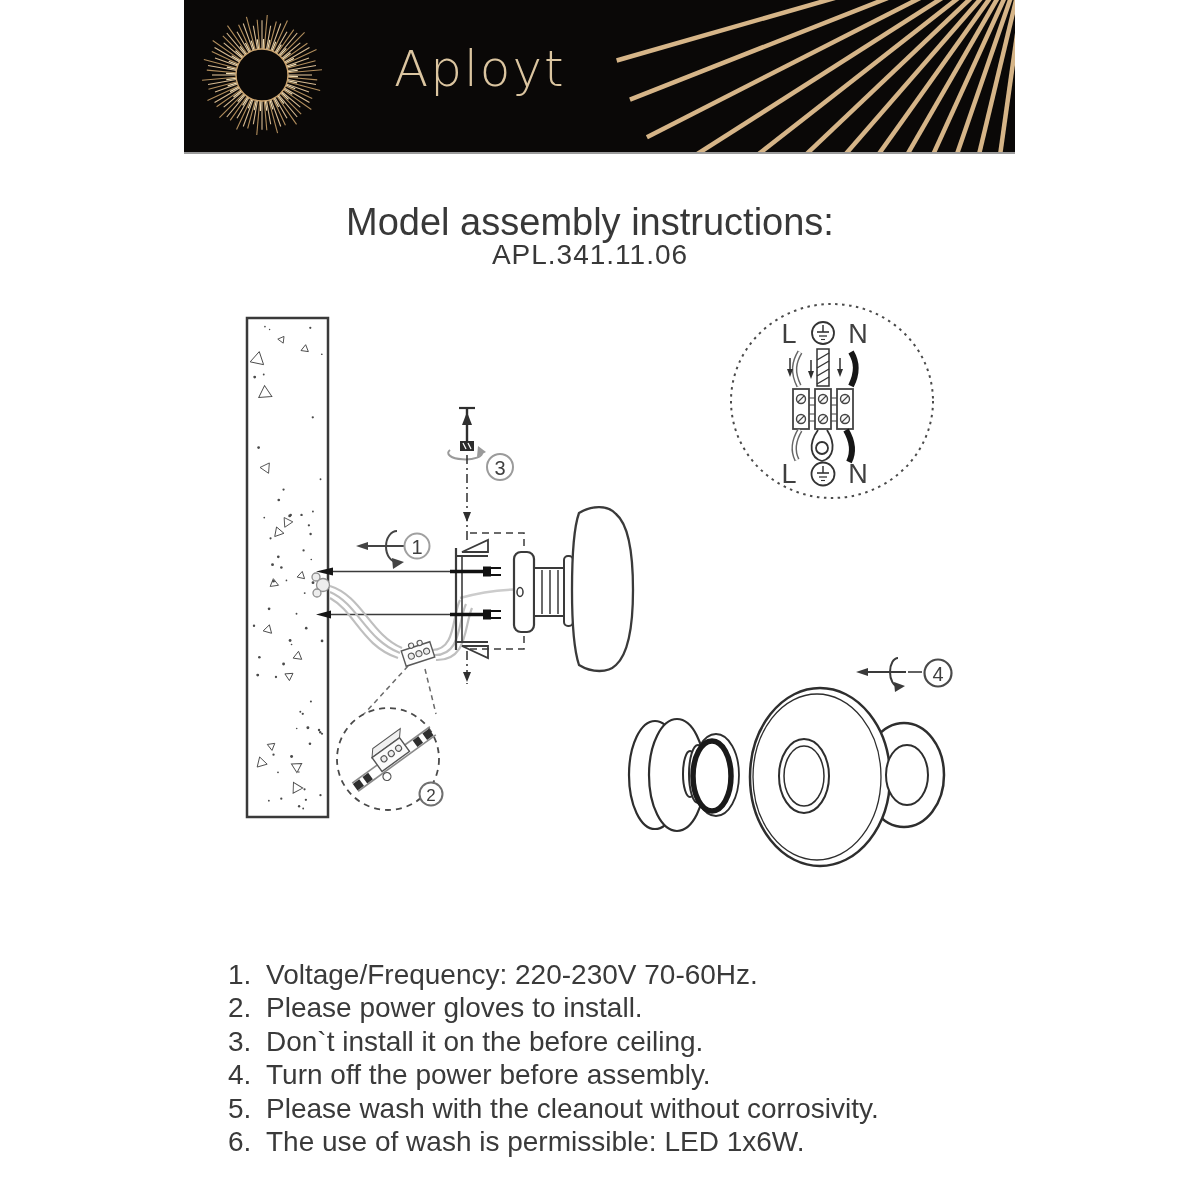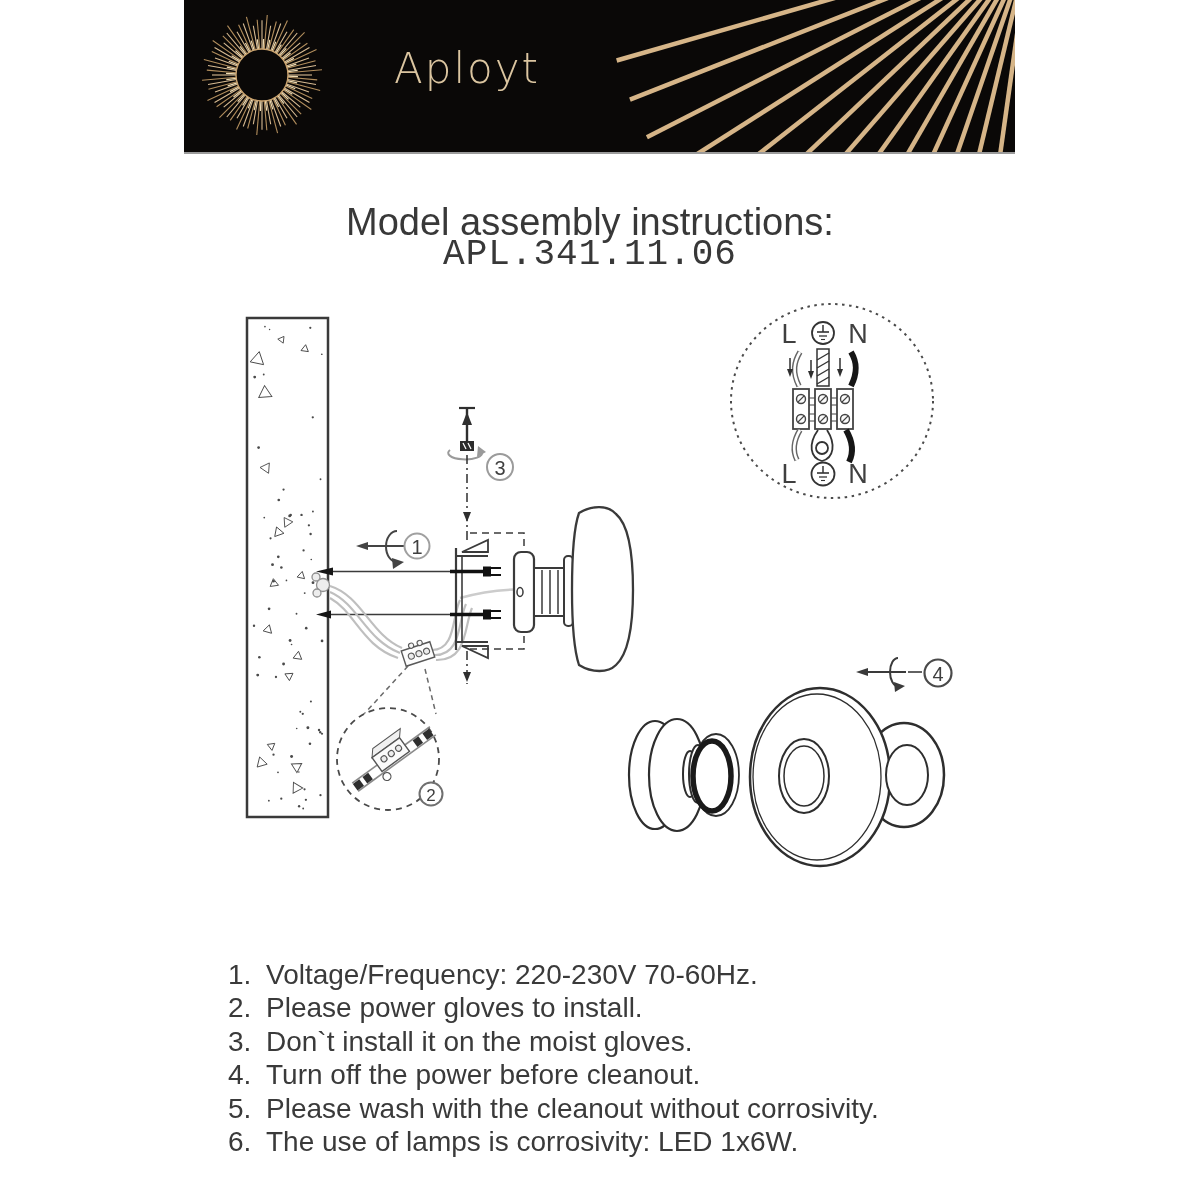--- a/index.html
+++ b/index.html
@@ -2,27 +2,27 @@
 <html><head>
 <meta charset="utf-8">
 <style>
   html,body{margin:0;padding:0;background:#ffffff;}
   body{width:1200px;height:1200px;position:relative;overflow:hidden;
        font-family:"Liberation Sans", sans-serif;}
   
   .banner{position:absolute;left:184px;top:0;width:831px;height:152px;
           background:#0a0807;border-bottom:2px solid #9b9b9b;overflow:hidden;}
   .banner svg{position:absolute;left:0;top:0;}
-  .brand{position:absolute;left:210px;top:44px;font-size:42px;line-height:50px;
+  .brand{position:absolute;left:210px;top:44px;font-size:50px;line-height:50px;
          font-weight:200;letter-spacing:2px;color:#dbc5a0;
          font-family:"DejaVu Sans","Liberation Sans",sans-serif;text-align:right;}
   
   .title-wrap{position:absolute;left:85px;top:162px;width:1010px;text-align:center;color:#383838;}
   .title-line1{font-size:38px;line-height:33px;margin-top:44px;}
-  .title-line2{font-size:36px;line-height:32px;letter-spacing:1px;font-family:Liberation Mono, monospace;}
+  .title-line2{font-size:28px;line-height:32px;letter-spacing:1px;}
   
   .diagram{position:absolute;left:0;top:0;width:1200px;height:1200px;}
   .diagram text{font-family:"Liberation Sans",sans-serif;fill:#3f3f3f;}
   
   .instructions{position:absolute;left:228px;top:958px;width:800px;color:#3a3a3a;}
   .instr-row{display:flex;font-size:28px;line-height:33.4px;}
   .instr-num{width:38px;flex:0 0 38px;}
   .instr-text{flex:1;white-space:nowrap;}
 </style>
 </head>
@@ -482,27 +482,27 @@
   <div class="instr-row">
     <span class="instr-num">1.</span>
     <span class="instr-text">Voltage/Frequency: 220-230V 70-60Hz.</span>
   </div>
   <div class="instr-row">
     <span class="instr-num">2.</span>
     <span class="instr-text">Please power gloves to install.</span>
   </div>
   <div class="instr-row">
     <span class="instr-num">3.</span>
-    <span class="instr-text">Don`t install it on the moist gloves.</span>
+    <span class="instr-text">Don`t install it on the before ceiling.</span>
   </div>
   <div class="instr-row">
     <span class="instr-num">4.</span>
-    <span class="instr-text">Turn off the power before cleanout.</span>
+    <span class="instr-text">Turn off the power before assembly.</span>
   </div>
   <div class="instr-row">
     <span class="instr-num">5.</span>
     <span class="instr-text">Please wash with the cleanout without corrosivity.</span>
   </div>
   <div class="instr-row">
     <span class="instr-num">6.</span>
-    <span class="instr-text">The use of lamps is corrosivity: LED 1x6W.</span>
+    <span class="instr-text">The use of wash is permissible: LED 1x6W.</span>
   </div>
 </div>
 
 </body></html>

